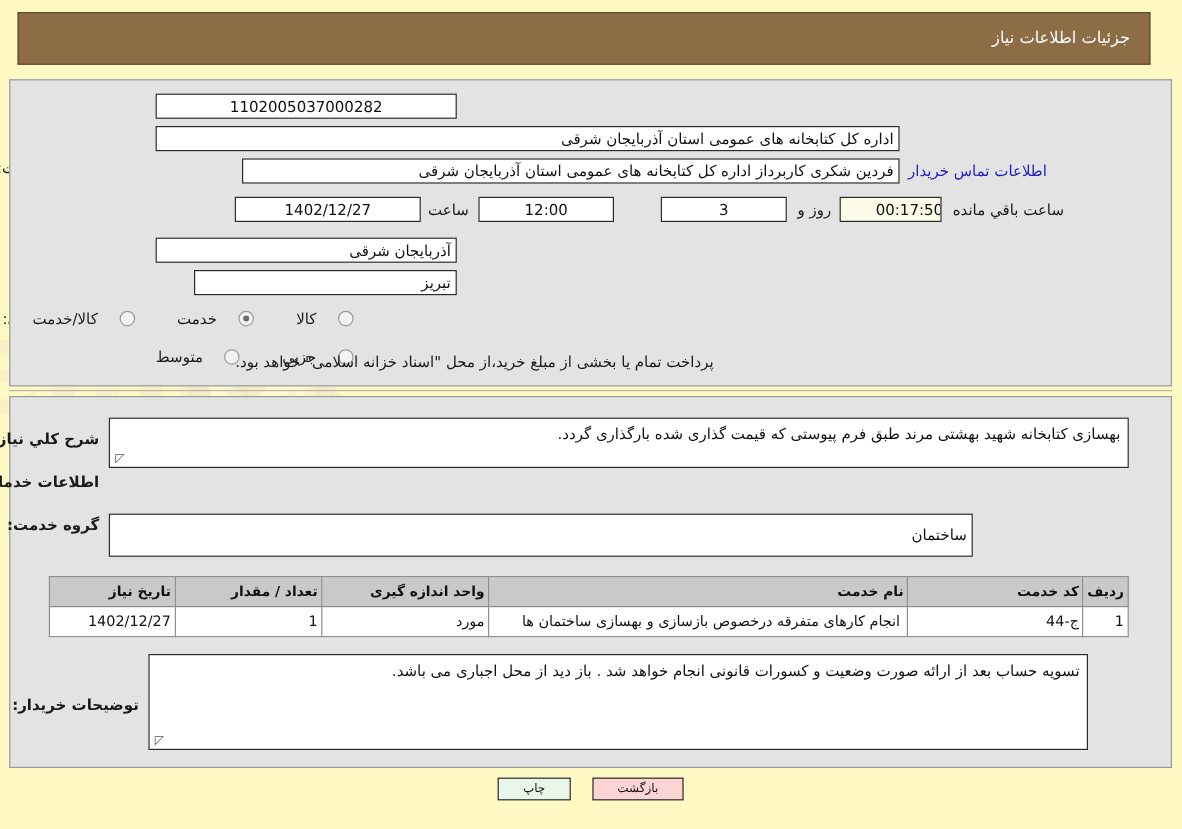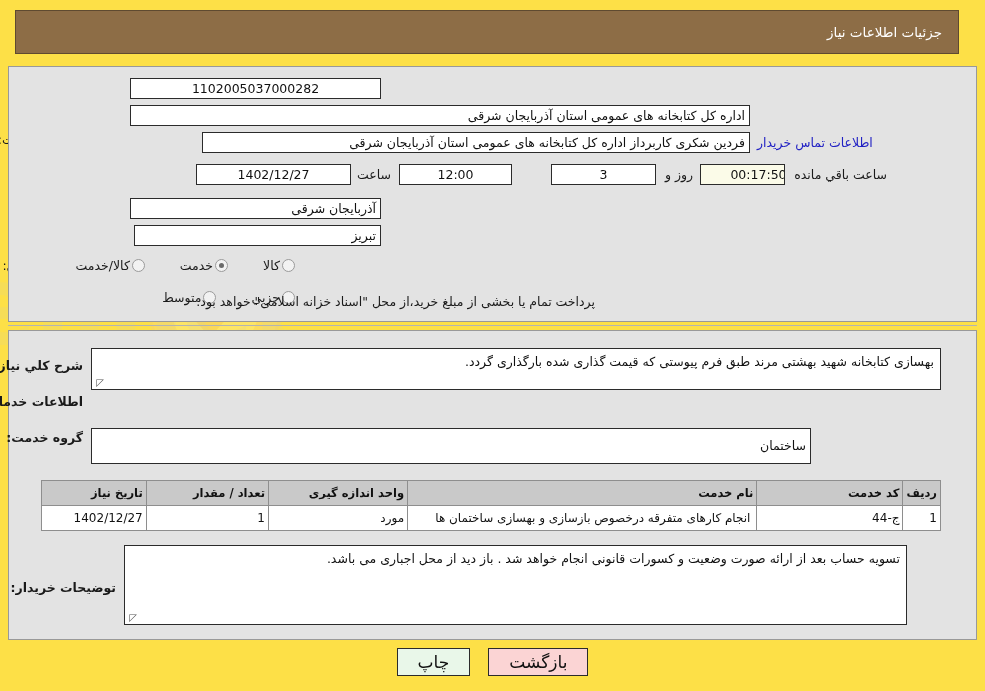--- a/index.html
+++ b/index.html
@@ -5,21 +5,21 @@
   * { box-sizing: border-box; }
   html, body {
     margin: 0; padding: 0;
     background: #ffffff;
     font-family: "DejaVu Sans", "Liberation Sans", sans-serif;
   }
   .page {
     position: relative;
     width: 985px;
     height: 691px;
-    background: #fde047;
+    background: #fef9c3;
     overflow: hidden;
     direction: rtl;
     margin-left: 24px;
   }
 
   
   .watermark {
     position: absolute;
     left: 0; top: 215px;
     width: 985px; height: 190px;
@@ -101,21 +101,21 @@
     flex: 0 0 auto;
   }
   .radio.on::after {
     content: "";
     position: absolute;
     left: 3px; top: 3px;
     width: 5px; height: 5px;
     border-radius: 50%;
     background: #6a6a6a;
   }
-  .radio-group { display: flex; align-items: center; gap: 2px; }
+  .radio-group { display: flex; align-items: center; gap: 18px; }
   .radio-group .rlbl { font-size: 12.5px; color: #1a1a1a; white-space: nowrap; }
 
   
   .ta {
     background: #ffffff;
     border: 1px solid #2b2b2b;
     font-size: 12.5px;
     color: #111111;
     padding: 4px 6px;
     position: relative;
@@ -159,21 +159,21 @@
   .btnbar {
     position: absolute;
     left: 0; right: 0; top: 648px;
     display: flex;
     justify-content: center;
     gap: 18px;
     z-index: 3;
   }
   .btn {
     border: 1px solid #2b2b2b;
-    font-size: 17px;
+    font-size: 10px;
     padding: 3px 20px;
     cursor: pointer;
     color: #111111;
     font-family: inherit;
   }
   .btn-print { background: #e9f7e9; }
   .btn-back  { background: #fbd4d4; }
 
   
   .divider {
@@ -242,21 +242,21 @@
   <span class="lbl" style="position:absolute; right:98px; top:167px; z-index:2;">ساعت باقي مانده</span>
 
   <div class="row" style="right:872px; top:198px;">
     <span class="lbl">استان محل تحویل:</span>
   </div>
   <div class="fld fld-r" style="position:absolute; right:604px; top:198px; width:251px; z-index:2;">آذربایجان شرقی</div>
 
   <div class="row" style="right:872px; top:225px;">
     <span class="lbl">شهر محل تحویل:</span>
   </div>
-  <div class="fld fld-r" style="position:absolute; right:604px; top:225px; width:247px; z-index:2;">تبریز</div>
+  <div class="fld fld-r" style="position:absolute; right:604px; top:225px; width:219px; z-index:2;">تبریز</div>
 
   <div class="row" style="right:872px; top:258px;">
     <span class="lbl">طبقه بندی موضوعی:</span>
   </div>
   <div style="position:absolute; right:690px; top:258px; display:flex; align-items:center; gap:35px; z-index:2;">
     <div class="radio-group">
       <span class="radio"></span>
       <span class="rlbl">کالا</span>
     </div>
     <div class="radio-group">

